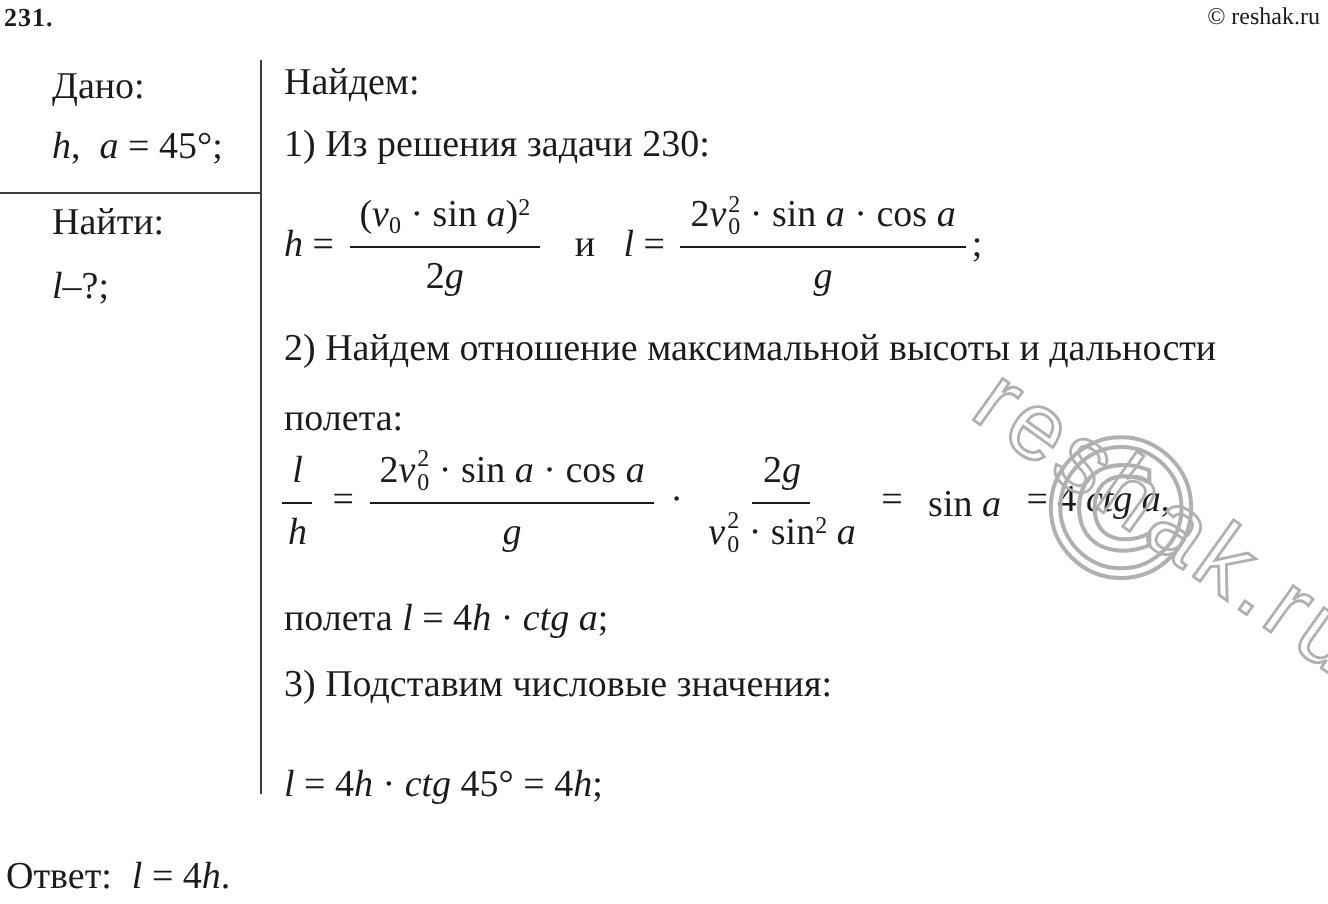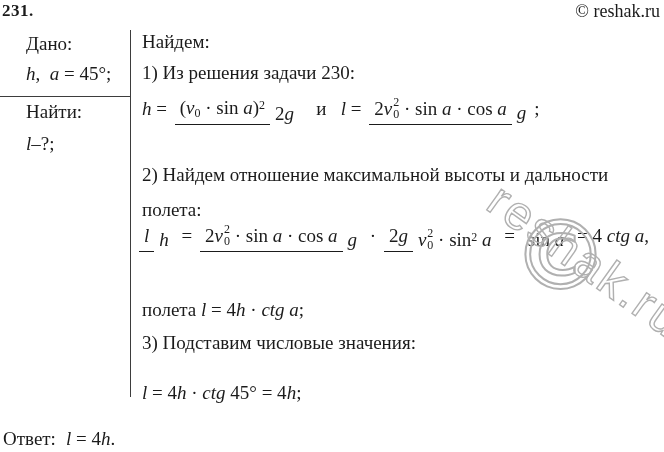--- a/index.html
+++ b/index.html
@@ -4,42 +4,42 @@
 <style>
   html,body{margin:0;padding:0;}
   body{
     width:664px;height:452px;position:relative;overflow:hidden;
     background:#ffffff;color:#1b1b1b;
     font-family:"Liberation Serif","DejaVu Serif",serif;
     font-size:19px;
   }
   .abs{position:absolute;}
   
-  .prob-number{left:2px;top:1px;font-weight:bold;font-size:17px;letter-spacing:0.5px;}
-  .site-credit{right:4px;top:1px;font-size:18px;}
+  .prob-number{left:2px;top:1px;font-weight:bold;font-size:13px;letter-spacing:0.5px;}
+  .site-credit{right:4px;top:1px;font-size:12px;}
   
   .vline{left:130px;top:30px;width:1px;height:367px;background:#3d3d3d;}
   .hline{left:0px;top:96px;width:131px;height:1px;background:#3d3d3d;}
   
   .col-left{left:10px;top:0;width:118px;}
   .col-left .row{position:absolute;left:16px;white-space:nowrap;}
   
   .col-right{left:142px;top:0;width:522px;}
   .col-right .row{position:absolute;left:0;white-space:nowrap;}
   .wrap-par{white-space:normal !important;width:524px;line-height:35px;}
   
   .answer{left:3px;top:428px;white-space:nowrap;}
   .answer .lbl{margin-right:10px;}
   
   .math{display:inline-block;}
   .mv{font-style:italic;white-space:pre;}
   .mu{font-style:normal;white-space:pre;}
   .msub{font-size:12px;vertical-align:-0.28em;white-space:pre;}
   .msup{font-size:12px;vertical-align:0.45em;white-space:pre;}
-  .mfrac{display:inline-flex;flex-direction:row;align-items:flex-end;
+  .mfrac{display:inline-flex;flex-direction:column;align-items:center;
          text-align:center;vertical-align:middle;margin:0 3px;line-height:1.25;}
   .mnum{display:block;padding:0 5px 3px;border-bottom:1.4px solid #1b1b1b;}
   .mden{display:block;padding:3px 5px 0;}
   .mvsw{display:inline-flex;align-items:center;}
   .mstack{display:inline-flex;flex-direction:column;font-size:12px;line-height:0.95;
           vertical-align:middle;margin-left:1px;}
   
   .wm{left:0;top:0;pointer-events:none;}
 </style>
 </head>

